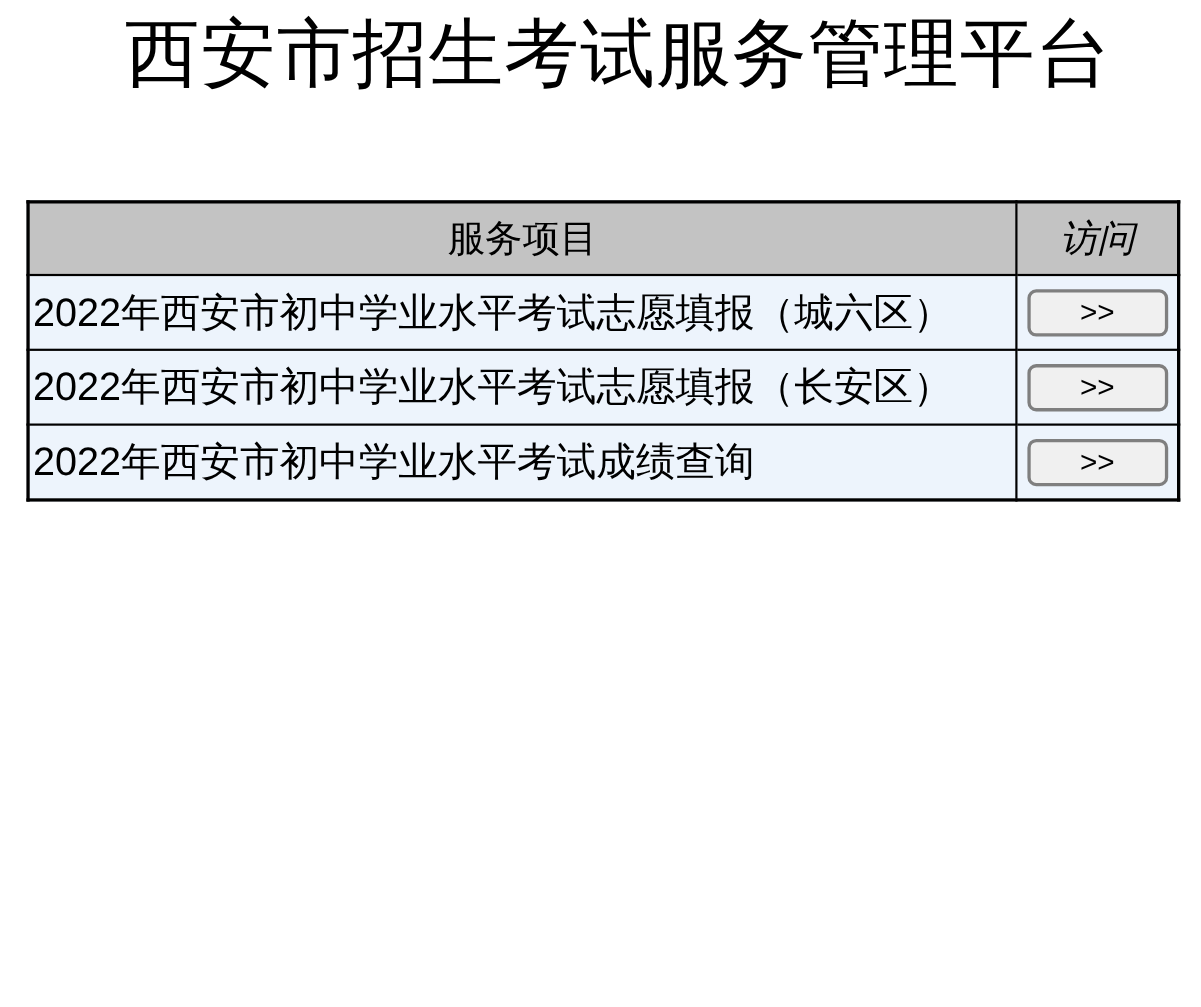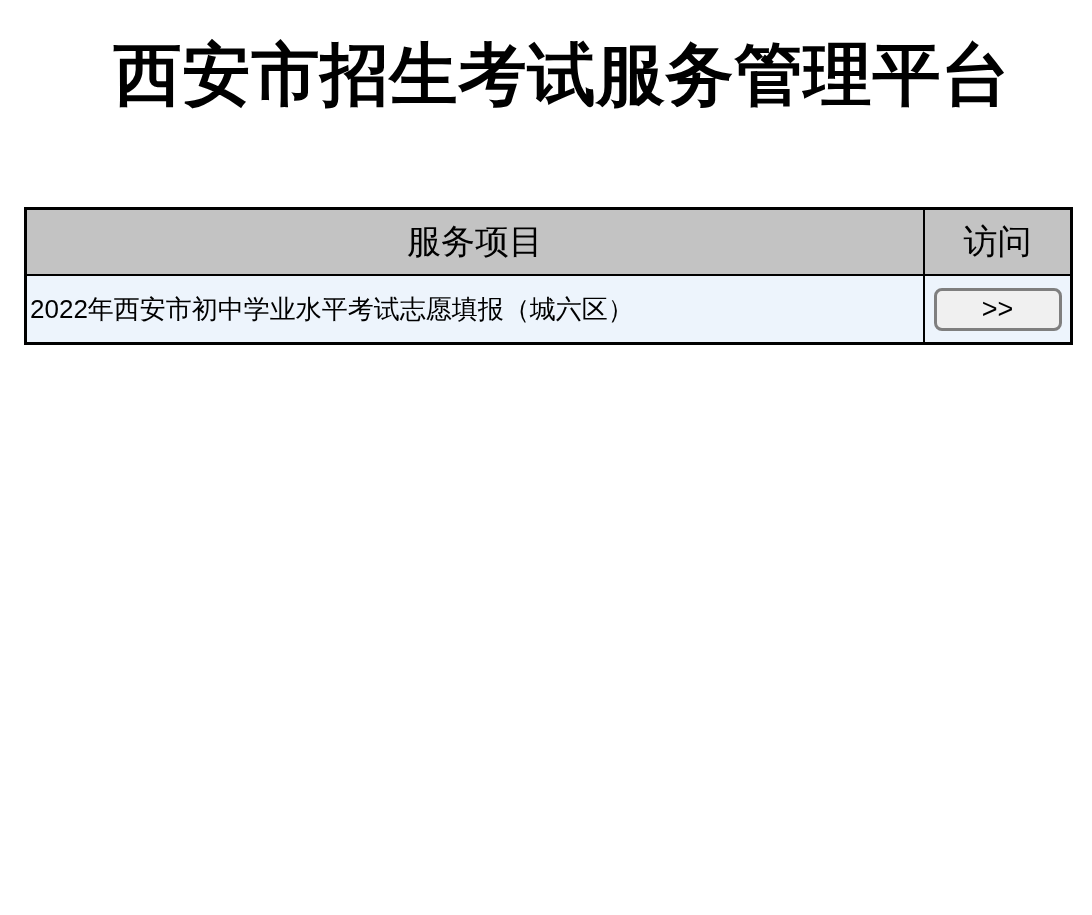--- a/index.html
+++ b/index.html
@@ -11,56 +11,56 @@
     color: #000000;
   }
   .page {
     width: 1092px;
     height: 915px;
     overflow: hidden;
     position: relative;
     background: #ffffff;
   }
   h1.page-title {
-    margin: 32px 0 0 0;
+    margin: 7px 0 0 0;
     text-align: center;
     font-size: 68px;
     line-height: 1.25;
-    font-weight: 700;
+    font-weight: 400;
     letter-spacing: 1px;
     color: #000000;
     padding-left: 32px;
   }
   table.services-table {
     border-collapse: collapse;
     table-layout: fixed;
     width: 1045px;
     margin: 90px 0 0 24px;
     border: 3px solid #000000;
     background: #edf4fc;
     padding-left: 48px;
   }
   table.services-table th,
   table.services-table td {
     border: 2px solid #000000;
   }
   th.col-service { width: 896px; }
-  th.col-visit   { width: 145px; }
+  th.col-visit   { width: 145px; font-style: italic; }
   table.services-table th {
     height: 64px;
     background: #c3c3c3;
     font-size: 34px;
     font-weight: 400;
     text-align: center;
     vertical-align: middle;
     padding: 0;
   }
   td.service-cell {
     height: 66px;
-    font-size: 26px;
+    font-size: 36px;
     text-align: left;
     vertical-align: middle;
     padding: 0 0 0 3px;
     background: #edf4fc;
     white-space: nowrap;
     overflow: hidden;
   }
   td.visit-cell {
     text-align: center;
     vertical-align: middle;
@@ -98,21 +98,33 @@
     <tbody id="services-tbody">
     <tr>
       <td class="service-cell">2022年西安市初中学业水平考试志愿填报（城六区）</td>
       <td class="visit-cell">
         <button class="visit-button" type="button">&gt;&gt;</button>
       </td>
     </tr>
 
 
 
+    <tr>
+      <td class="service-cell">2022年西安市初中学业水平考试志愿填报（长安区）</td>
+      <td class="visit-cell">
+        <button class="visit-button" type="button">&gt;&gt;</button>
+      </td>
+    </tr>
 
 
 
 
 
+    <tr>
+      <td class="service-cell">2022年西安市初中学业水平考试成绩查询</td>
+      <td class="visit-cell">
+        <button class="visit-button" type="button">&gt;&gt;</button>
+      </td>
+    </tr>
   </tbody>
   </table>
 
 </div>
 
 </body></html>

